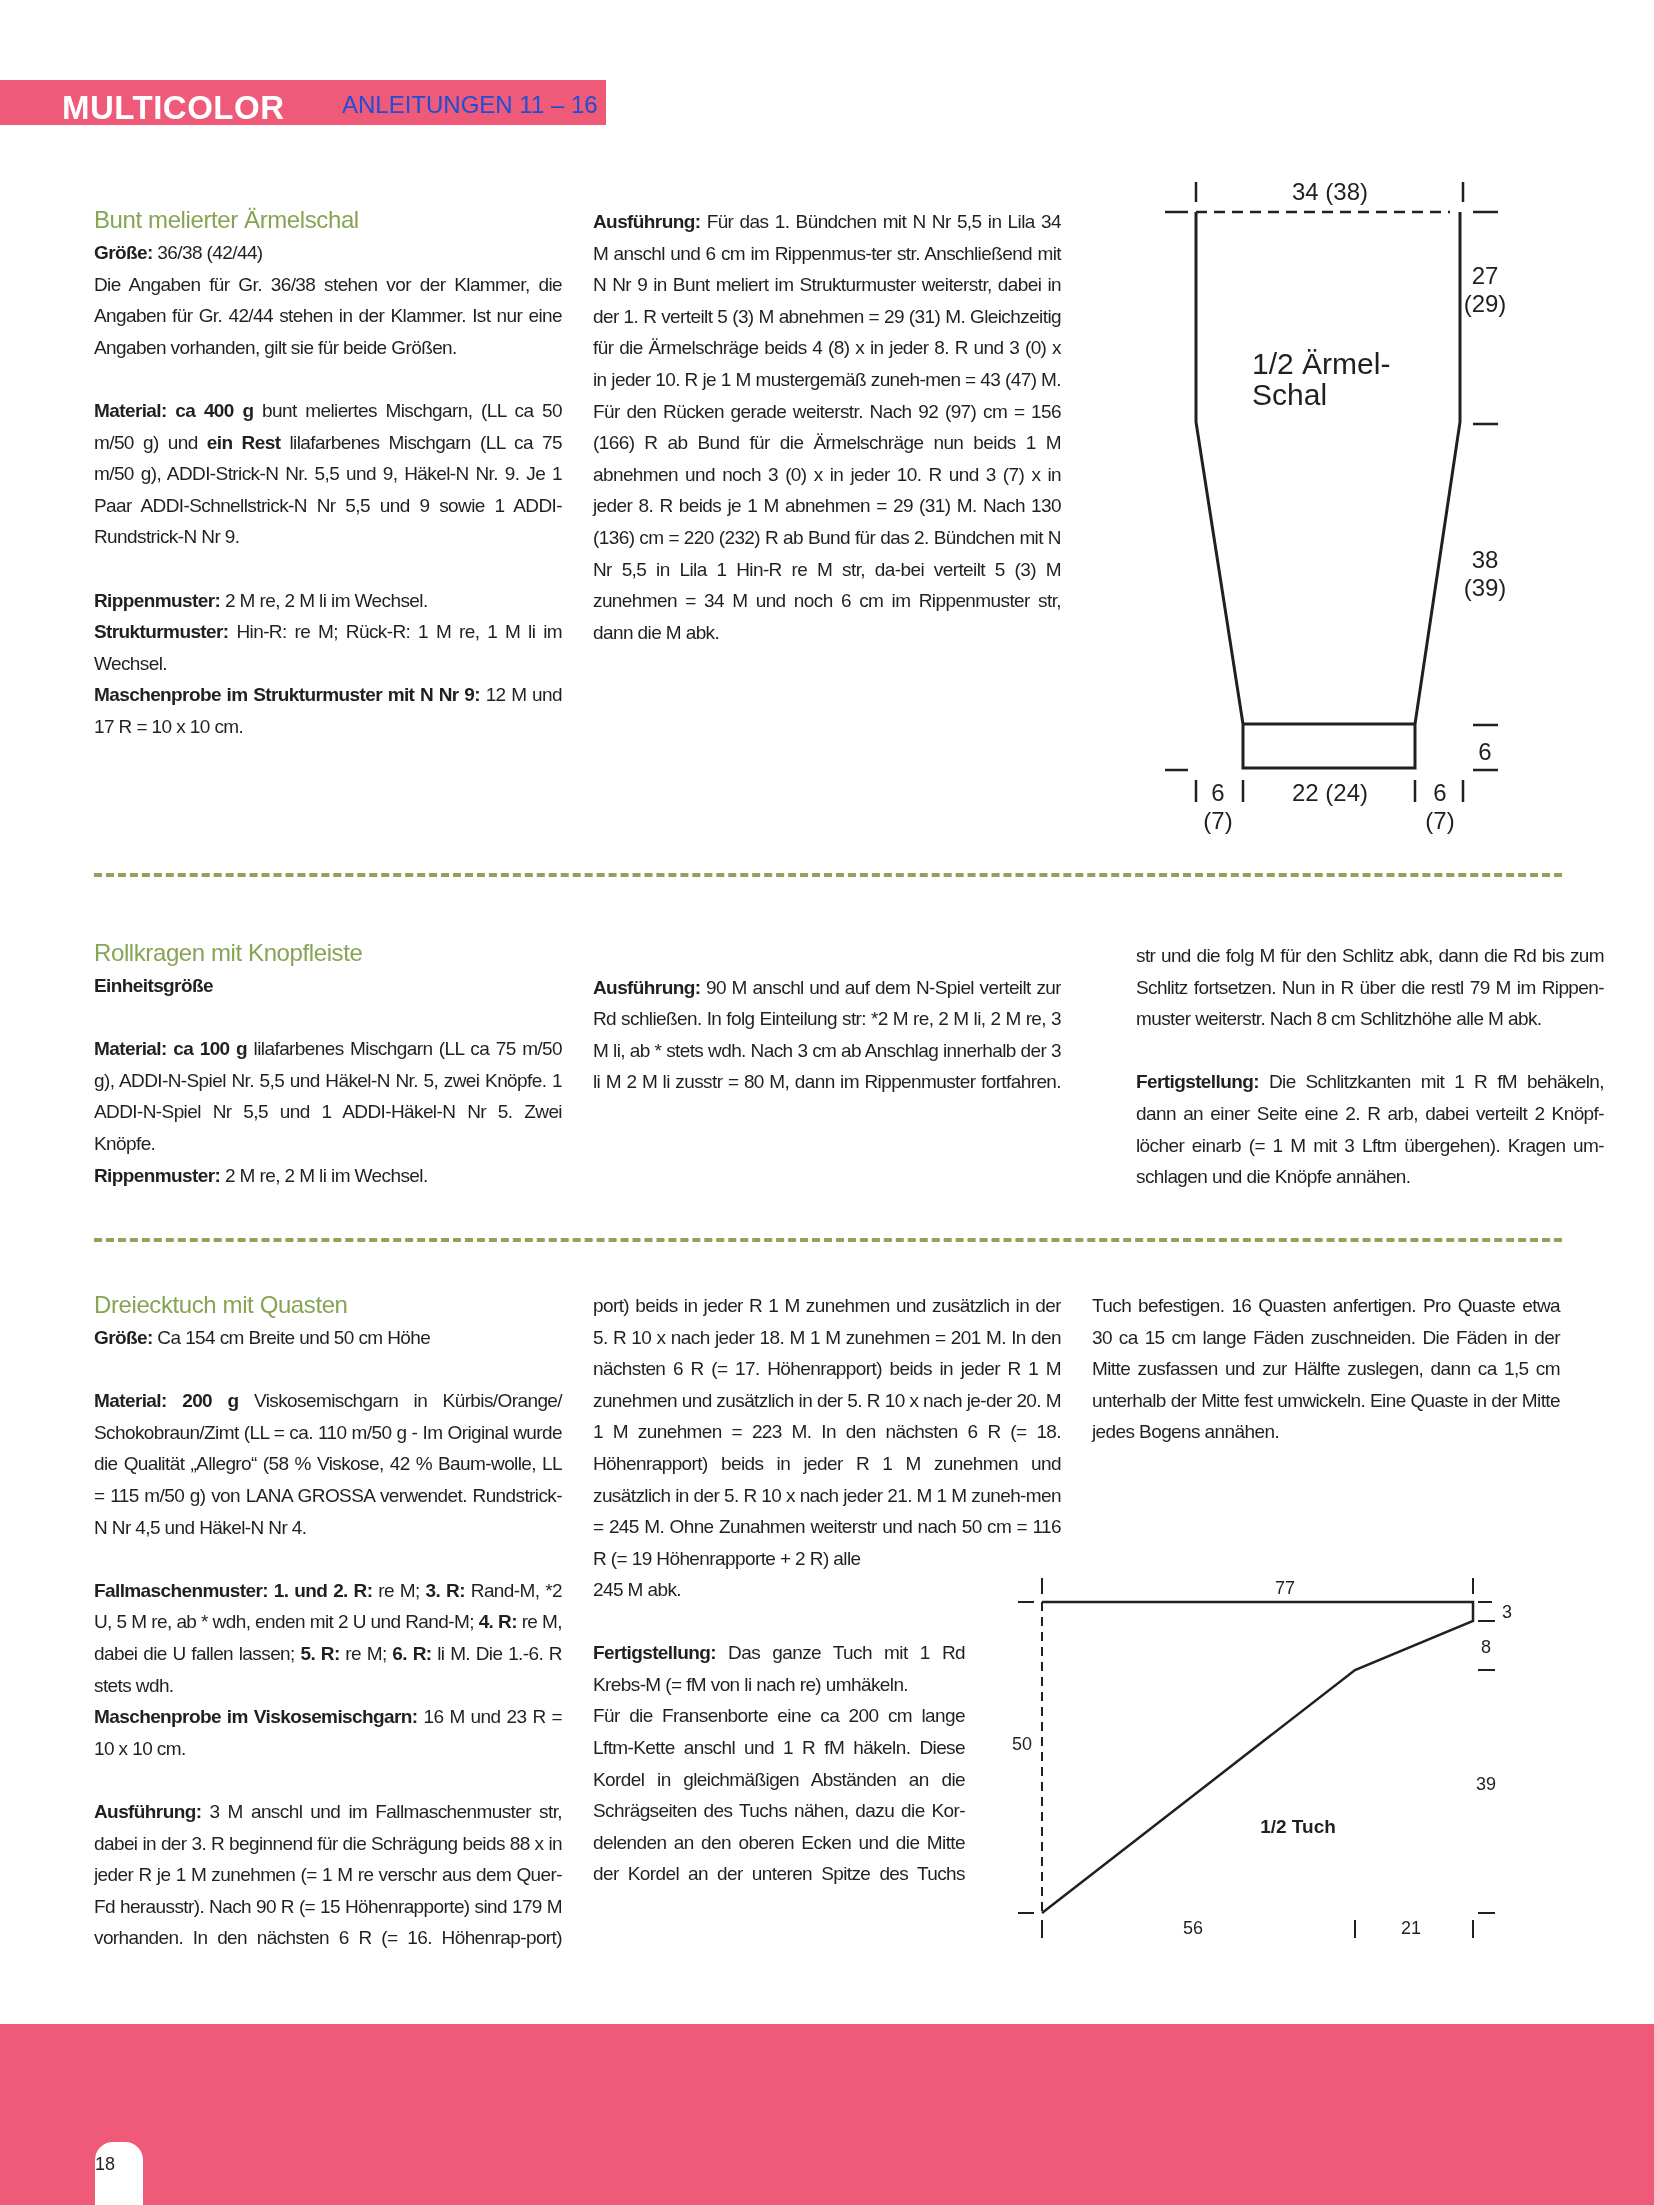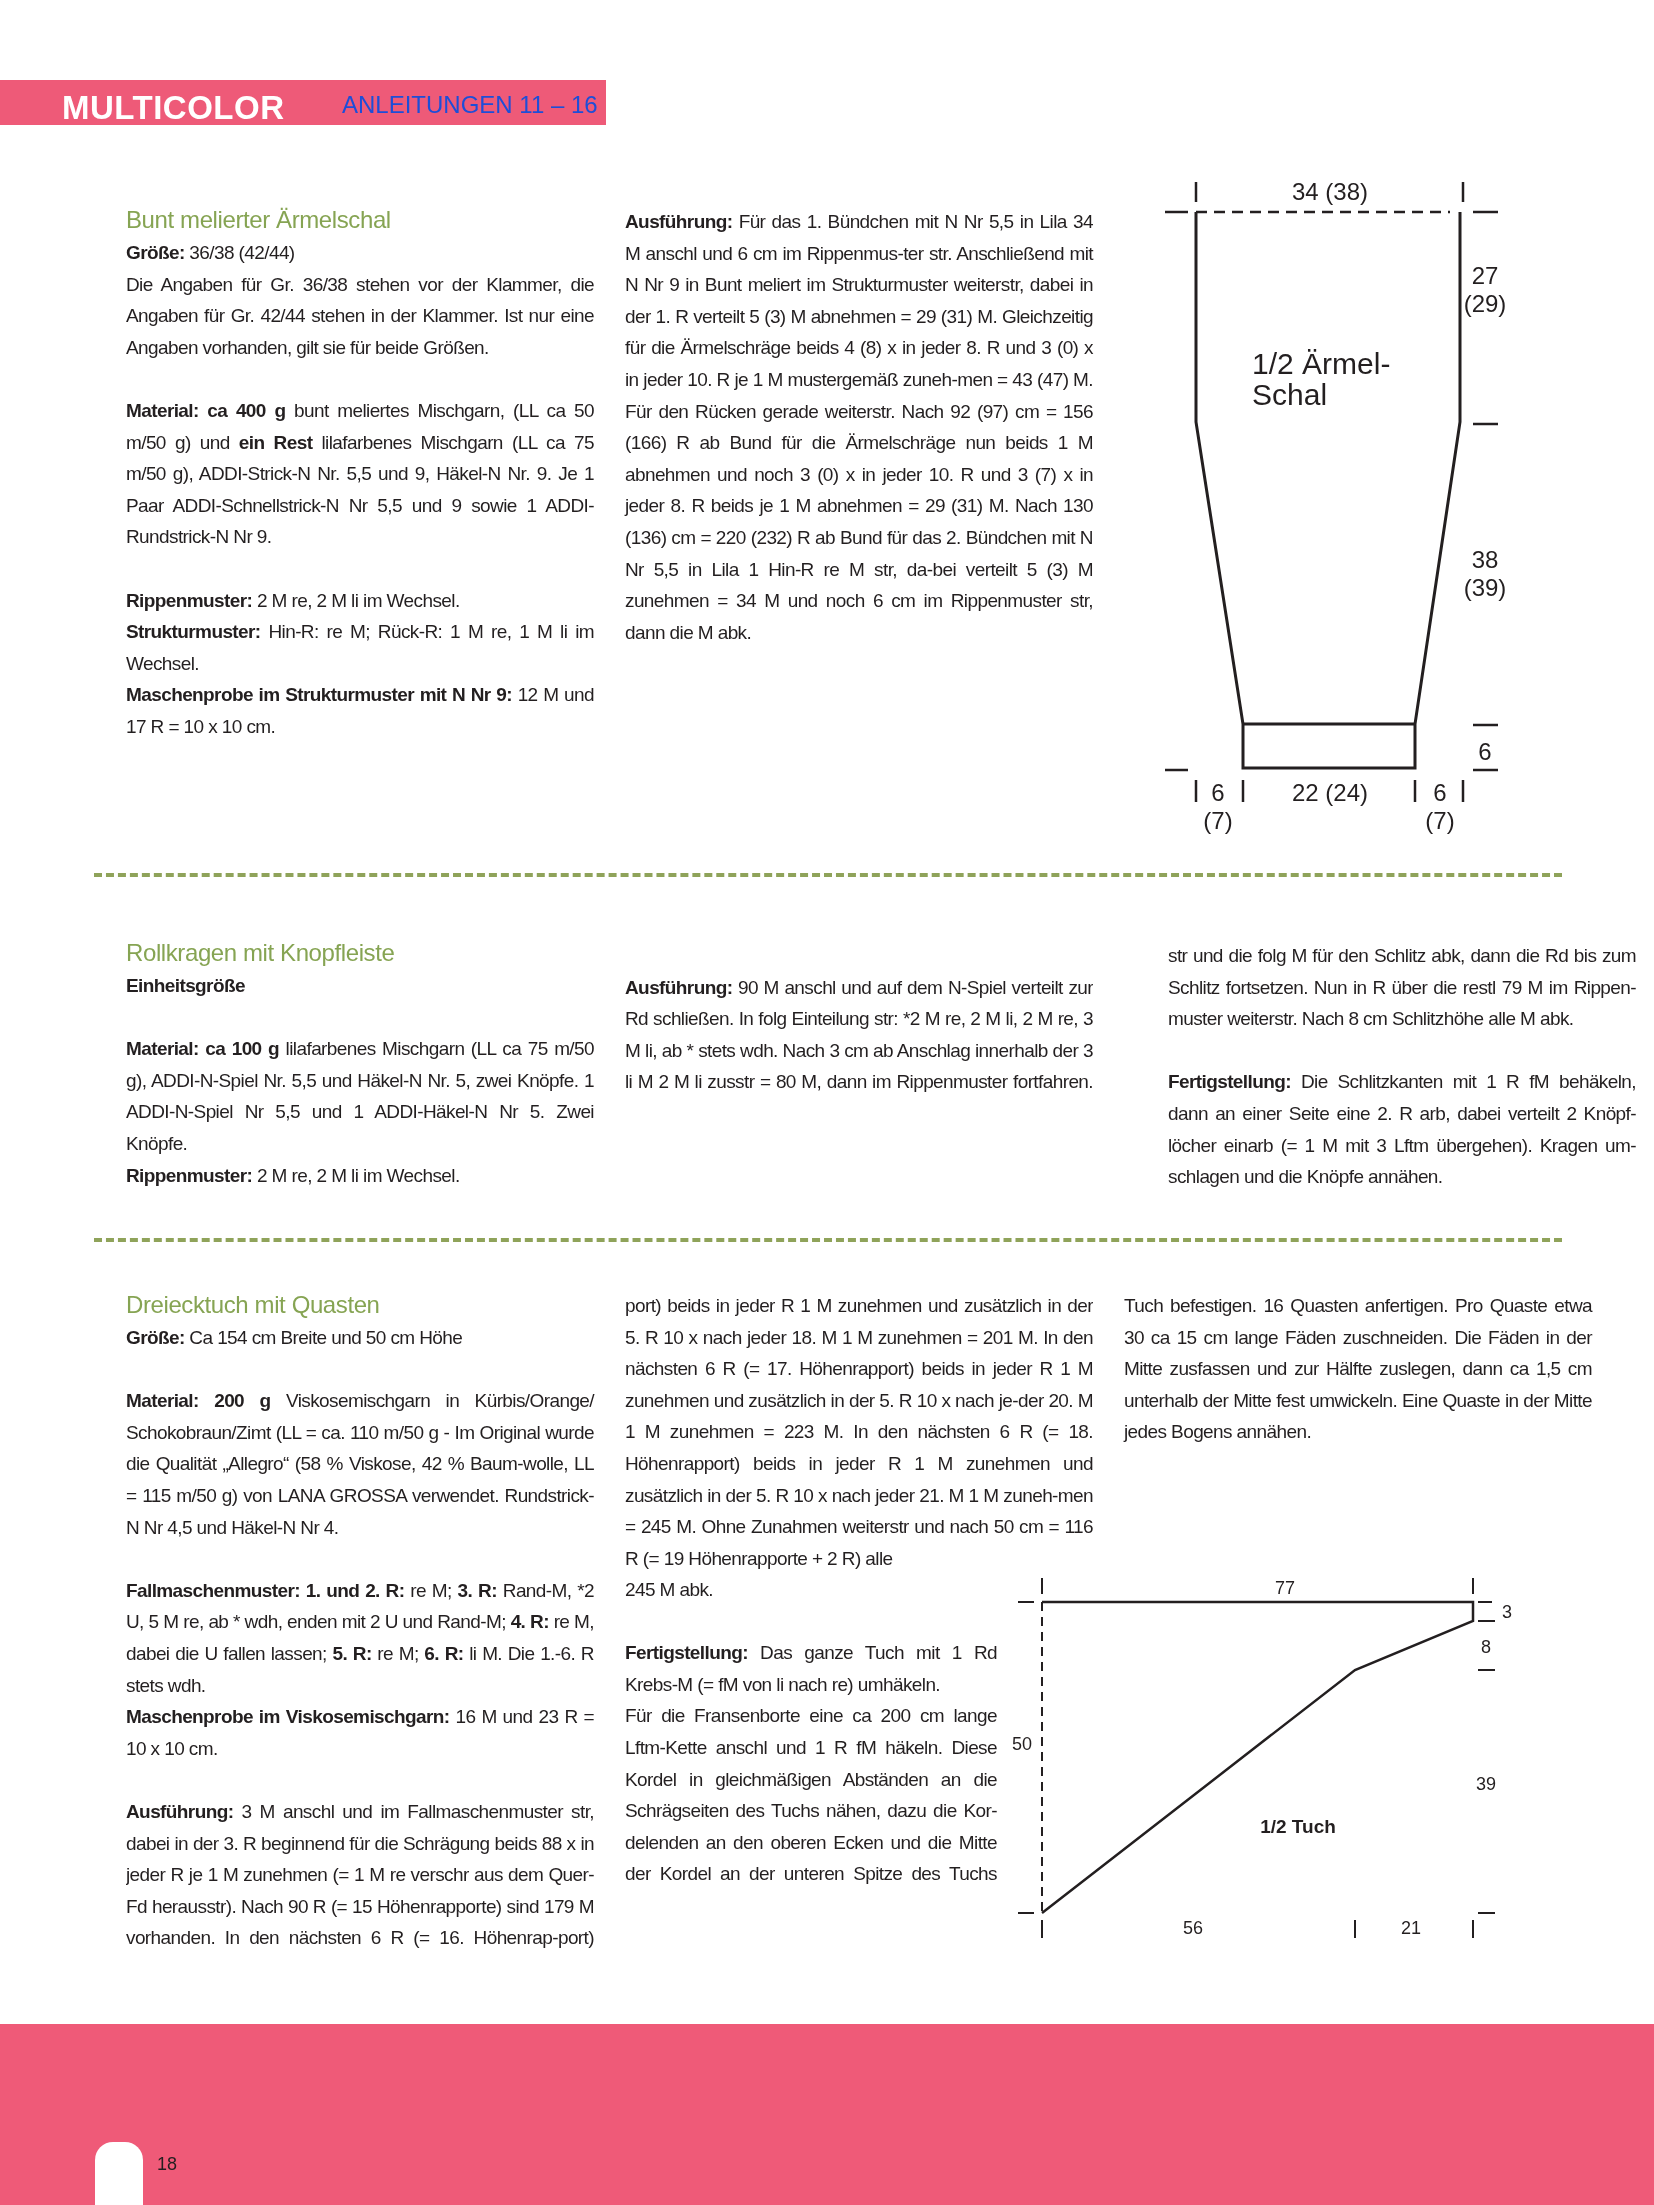--- a/index.html
+++ b/index.html
@@ -16,21 +16,21 @@
     position: absolute; left: 62px; top: 88px; color: #fff;
     font-weight: bold; font-size: 33px; letter-spacing: 0.5px; line-height: 40px;
     white-space: nowrap;
   }
   .header-sub {
     position: absolute; left: 342px; top: 92px; color: #1d4ed8;
     font-size: 24px; line-height: 26px; white-space: nowrap;
   }
   .col {
     position: absolute; font-size: 19px; line-height: 31.6px;
-    letter-spacing: -0.6px; text-align: justify; margin-left: 32px;
+    letter-spacing: -0.6px; text-align: justify;
   }
   .col p { margin: 0; }
   .gap { height: 31.6px; }
   .sec-title {
     color: #86a453; font-size: 24px; line-height: 34px; letter-spacing: -0.4px;
     margin: 0; text-align: left;
   }
   b { font-weight: bold; }
   .divider {
     position: absolute; left: 94px; width: 1468px; height: 0;
@@ -40,22 +40,22 @@
   .diagram text { font-family: "Liberation Sans", sans-serif; fill: #231f20; }
   .footer-band {
     position: absolute; left: 0; top: 2024px; width: 1654px; height: 181px;
     background: #ef5a78;
   }
   .page-tab {
     position: absolute; left: 95px; top: 2142px; width: 48px; height: 63px;
     background: #fff; border-radius: 18px 18px 0 0;
   }
   .page-num {
-    position: absolute; left: 95px; top: 2153px; width: 48px; text-align: center;
-    font-size: 18px; line-height: 22px; color: #231f20; padding-left: 48px;
+    position: absolute; left: 95px; top: 2153px; width: 48px; 
+    font-size: 18px; line-height: 22px; color: #231f20;
   }
 </style>
 </head>
 <body>
 
 <div class="header-band"></div>
 <div class="header-title">MULTICOLOR</div>
 <div class="header-sub">ANLEITUNGEN 11 – 16</div>
 
 <div class="col" style="left:94px; top:203px; width:468px;">

